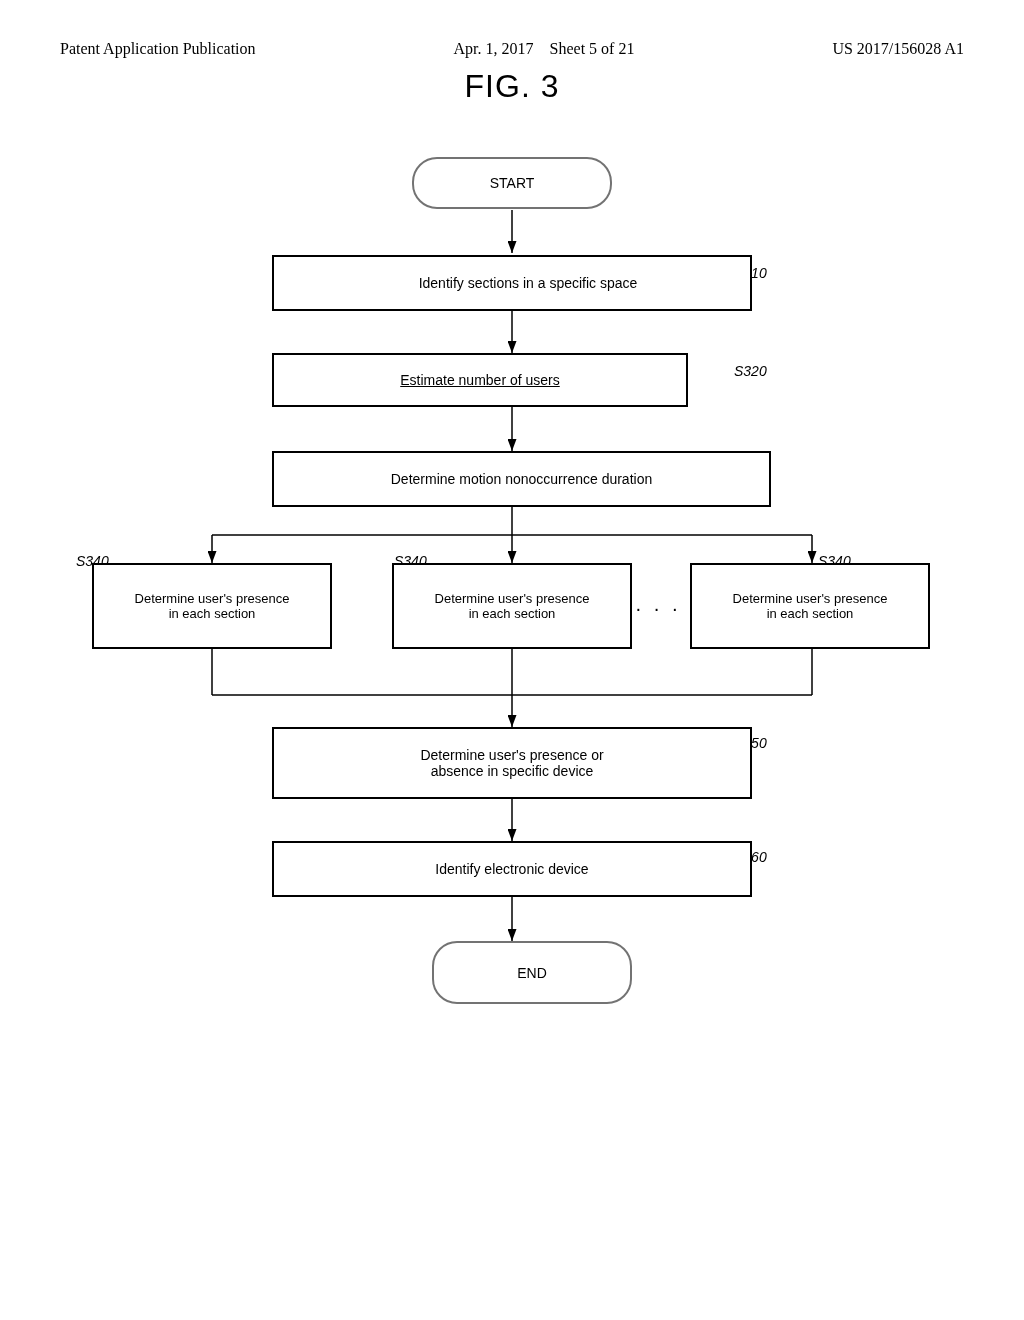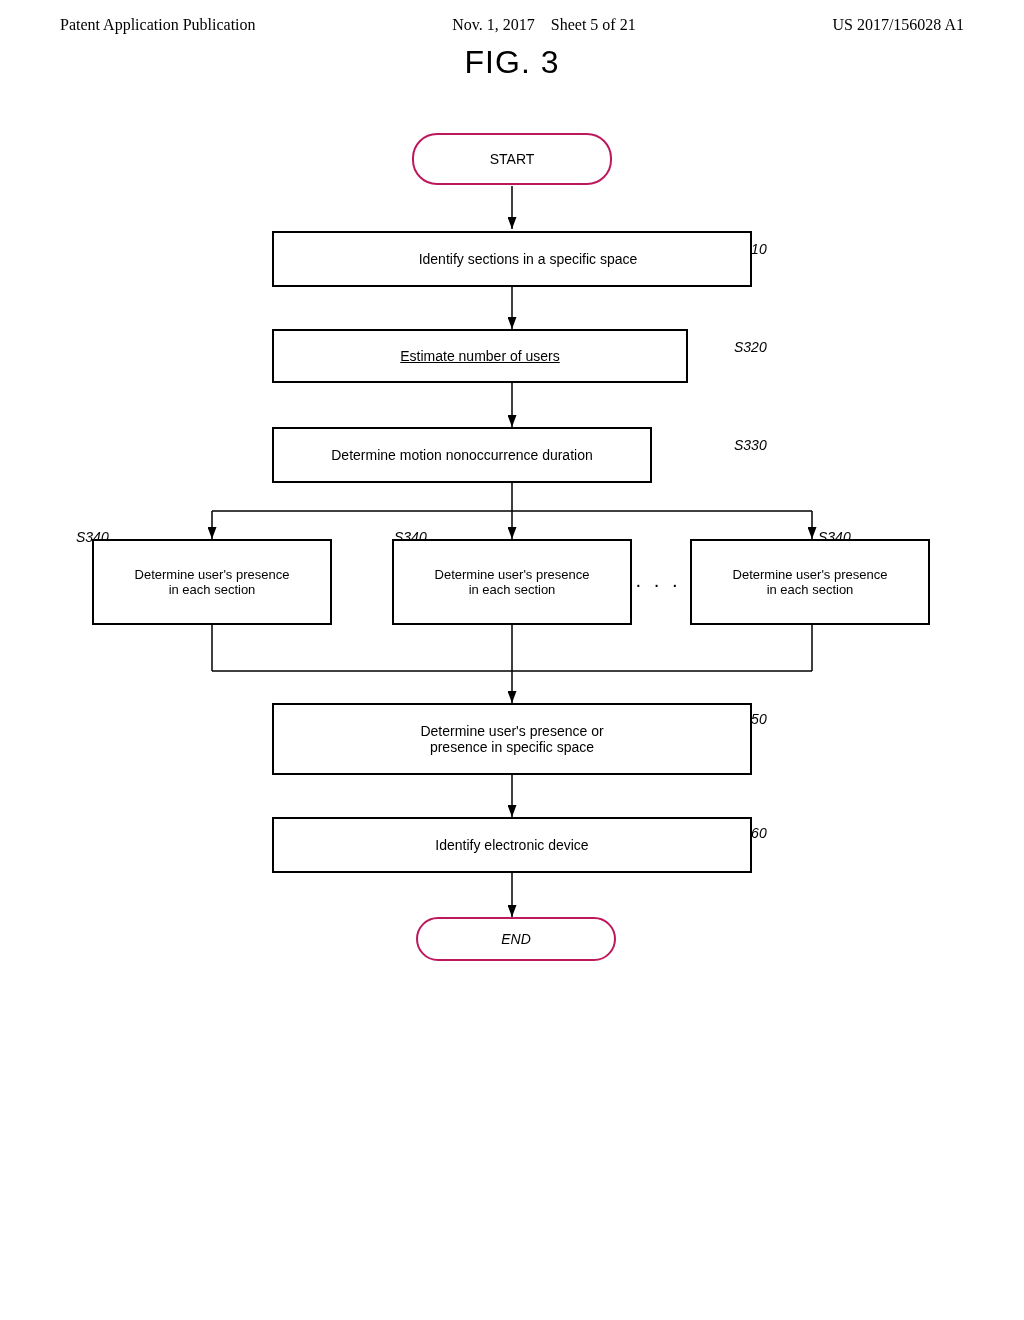--- a/index.html
+++ b/index.html
@@ -10,21 +10,21 @@
       font-family: 'Times New Roman', serif;
       position: relative;
       overflow: hidden;
     }
 
     
     .header {
       display: flex;
       justify-content: space-between;
       align-items: center;
-      padding: 16px 60px 10px 60px;
+      padding: 40px 60px 10px 60px;
       border-bottom: none;
     }
 
     
     .fig-title {
       text-align: center;
       font-size: 32px;
       font-family: Arial, sans-serif;
       font-weight: normal;
       margin-bottom: 30px;
@@ -44,21 +44,21 @@
       display: flex;
       align-items: center;
       justify-content: center;
       text-align: center;
       font-size: 14px;
       font-family: Arial, sans-serif;
       background: #fff;
     }
 
     .rounded-rect {
-      border: 2px solid #be185d;
+      border: 2px solid #737373;
       border-radius: 25px;
     }
 
     .rect {
       border: 2px solid #000;
       border-radius: 0;
     }
 
     
     .step-label {
@@ -84,21 +84,21 @@
       font-family: Arial, sans-serif;
       letter-spacing: 3px;
     }
   </style>
 </head>
 <body>
 
 <div class="header">
   <span>Patent Application Publication</span>
   <span>
-    <span>Nov. 1, 2017</span>&nbsp;&nbsp;&nbsp;
+    <span>Apr. 1, 2017</span>&nbsp;&nbsp;&nbsp;
     <span>Sheet 5 of 21</span>
   </span>
   <span>US 2017/156028 A1</span>
 </div>
 
 <div class="fig-title">FIG.  3</div>
 
 <div class="flowchart" style="height: 1050px;">
 
   <svg class="flowchart-svg" viewBox="0 0 900 1050">
@@ -156,21 +156,21 @@
   </div>
 
   <div class="fc-node rect" style="left: 210px; top: 218px; width: 416px; height: 54px; text-decoration: underline;">
     <span>Estimate number of users</span>
   </div>
 
   <div class="step-label" style="left: 672px; top: 326px;">
     <span>S330</span>
   </div>
 
-  <div class="fc-node rect" style="left: 210px; top: 316px; width: 380px; height: 56px;">
+  <div class="fc-node rect" style="left: 210px; top: 316px; width: 499px; height: 56px;">
     <span>Determine motion nonoccurrence duration</span>
   </div>
 
   <div class="step-label" style="left: 14px; top: 418px;">
     <span>S340</span>
   </div>
 
   <div class="fc-node rect" style="left: 30px; top: 428px; width: 240px; height: 86px; font-size: 13px; white-space: pre-line;">
     <span style="white-space: pre-line;">Determine user's presence
 in each section</span>
@@ -197,28 +197,28 @@
     <span style="white-space: pre-line;">Determine user's presence
 in each section</span>
   </div>
 
   <div class="step-label" style="left: 672px; top: 600px;">
     <span>S350</span>
   </div>
 
   <div class="fc-node rect" style="left: 210px; top: 592px; width: 480px; height: 72px; white-space: pre-line;">
     <span style="white-space: pre-line;">Determine user's presence or
-presence in specific space</span>
+absence in specific device</span>
   </div>
 
   <div class="step-label" style="left: 672px; top: 714px;">
     <span>S360</span>
   </div>
 
   <div class="fc-node rect" style="left: 210px; top: 706px; width: 480px; height: 56px;">
     <span>Identify electronic device</span>
   </div>
 
-  <div class="fc-node rounded-rect" style="left: 354px; top: 806px; width: 200px; height: 44px; font-style: italic;">
+  <div class="fc-node rounded-rect" style="left: 370px; top: 806px; width: 200px; height: 63px;">
     <span>END</span>
   </div>
 
 </div>
 
 </body></html>

